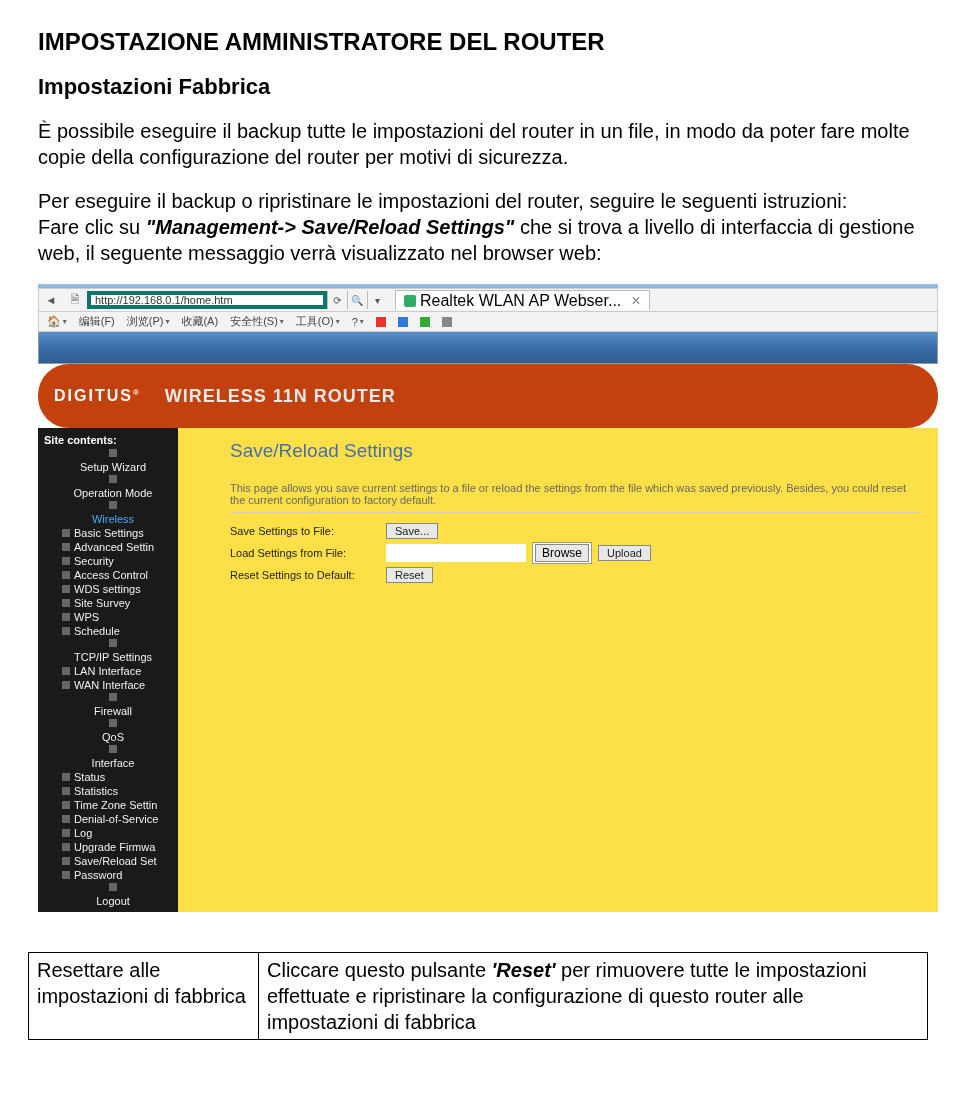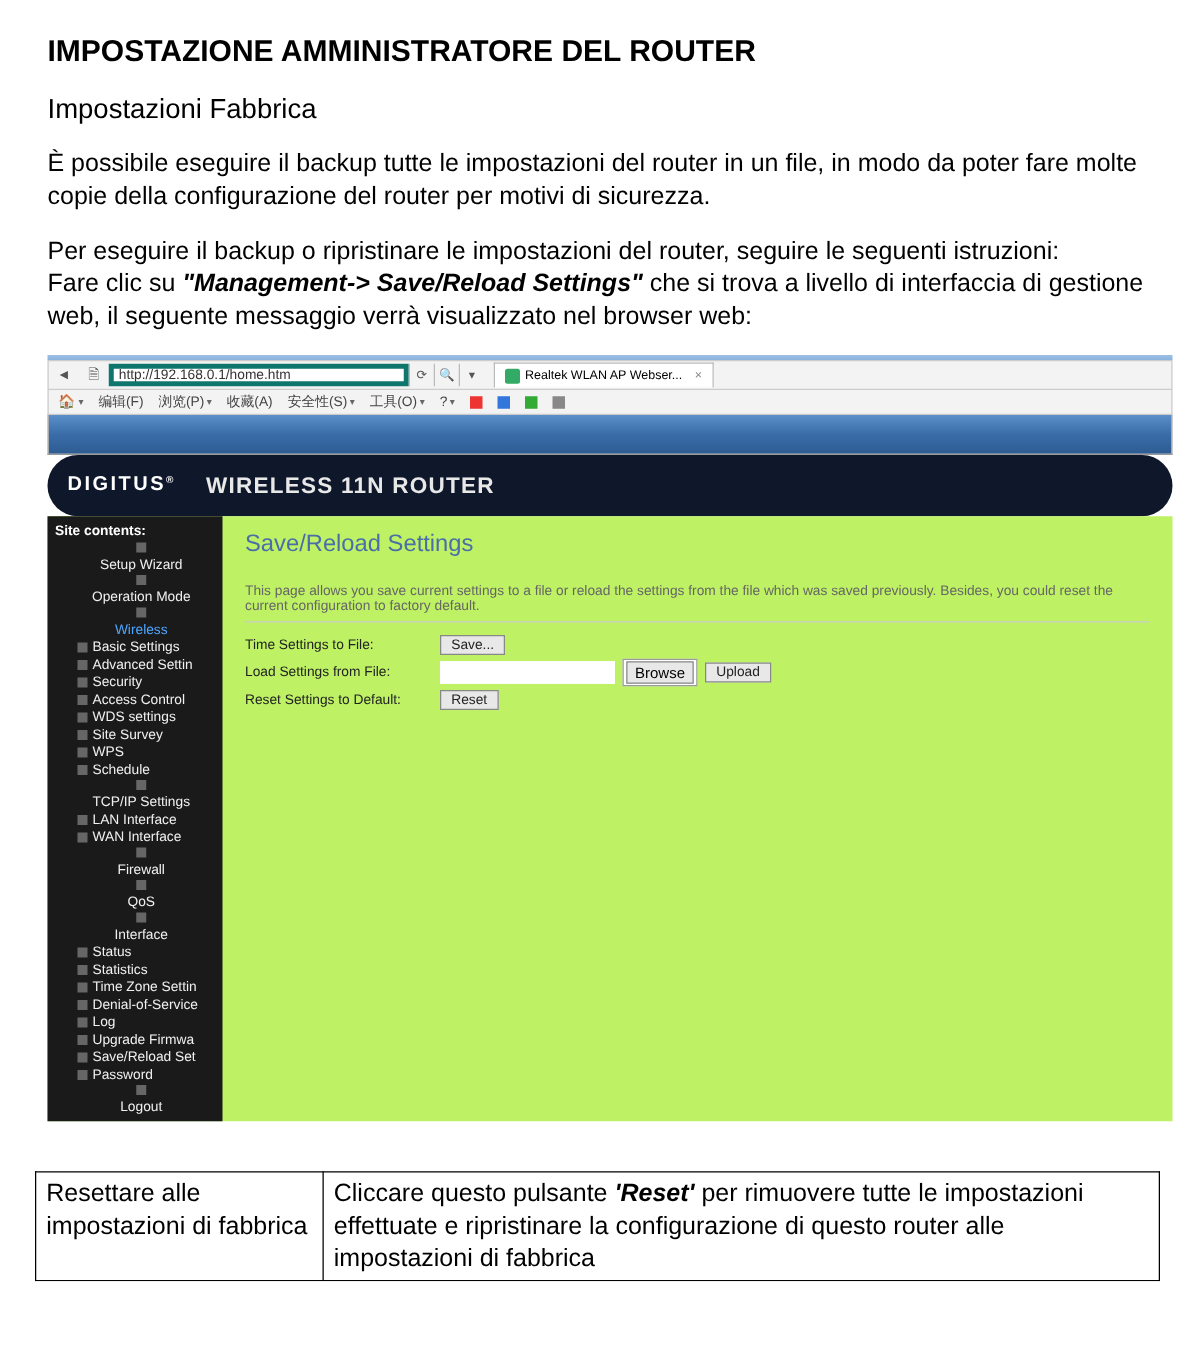--- a/index.html
+++ b/index.html
@@ -1,43 +1,43 @@
 <!DOCTYPE html>
 <html><head>
 <meta charset="utf-8">
 <style>
   * { box-sizing: border-box; margin: 0; padding: 0; }
   body { font-family: Arial, sans-serif; background: #fff; width: 960px; }
   .doc { padding: 28px 38px 10px 38px; }
   h1 { font-size: 24px; font-weight: bold; margin-bottom: 18px; }
-  h2 { font-size: 22px; font-weight: normal; margin-bottom: 18px; }
+  h2 { font-size: 22px; font-weight: bold; margin-bottom: 18px; }
   p.para { font-size: 20px; line-height: 1.3; margin-bottom: 18px; }
   .italic-bold { font-style: italic; font-weight: bold; }
 
   
   .screenshot { width: 900px; margin: 6px 0 18px 0; font-family: Tahoma, Arial, sans-serif; font-size: 11px; }
   .titlebar-outer { height: 4px; background: linear-gradient(#9ec0e6,#8ab3de); }
   .addrbar { background: #f3f3f3; border: 1px solid #ccc; display: flex; align-items: center; height: 24px; }
   .addr-icon { width: 16px; height: 16px; margin: 0 4px; display: flex; align-items: center; justify-content: center; font-size: 11px; color: #555; }
   .addr-input { flex: 0 0 240px; background: #fff; border: 4px solid #0f766e; height: 18px; padding: 0 4px; font-size: 11px; color: #333; display:flex; align-items:center; }
   .addr-btn { width: 20px; height: 18px; border-left: 1px solid #bbb; display:flex; align-items:center; justify-content:center; font-size:10px; color:#555;}
-  .addr-tab { margin-left: 8px; background:#fff; border:1px solid #bbb; border-bottom:none; height:20px; padding:0 8px; display:flex; align-items:center; font-size:10px; gap:4px;}
+  .addr-tab { margin-left: 8px; background:#fff; border:1px solid #bbb; border-bottom:none; height:20px; padding:0 8px; display:flex; align-items:center; font-size:16px; gap:4px;}
   .addr-tab .dot { width:12px;height:12px;background:#3a6; border-radius:2px;}
   .cn-toolbar { background:#f3f3f3; border:1px solid #ccc; border-top:none; height:20px; padding:2px 8px; font-size:11px; color:#444; display:flex; align-items:center; gap:12px;}
   .cn-item { display:flex; align-items:center; gap:2px;}
   .tri { font-size:8px; color:#666;}
   .sq { width:10px;height:10px; display:inline-block; }
   .sq.red{background:#e33;} .sq.blue{background:#37d;} .sq.green{background:#3a3;} .sq.gray{background:#888;}
 
   .bluebar { height:32px; background: linear-gradient(#5b8fc9,#3a6da8,#2e5c92); border:1px solid #999; border-top:none; }
-  .router-header { flex:1; height:49px; background:#0f172a; display:flex; align-items:center; gap:24px; padding-left:16px;border-radius:31px;}
+  .router-header { flex:1; height:64px; background:#c2410c; display:flex; align-items:center; gap:24px; padding-left:16px;border-radius:31px;}
   .digitus { color:#fff; font-weight:bold; font-size:16px; letter-spacing:2px;}
   .digitus sup{font-size:8px;}
   .wireless-title { color:#e8e8e8; font-weight:bold; font-size:18px; letter-spacing:1px;}
-  .router-body { display:flex; background:#bef264; min-height:380px;}
+  .router-body { display:flex; background:#fde047; min-height:380px;gap:34px;}
   .sidebar { width:140px; background:#1a1a1a; color:#fff; font-size:11px; padding:4px 2px; overflow:hidden;}
   .sb-head { color:#fff; font-weight:bold; font-size:11px; padding:2px 4px;}
   .sb-item { display:flex; align-items:center; gap:4px; padding:1px 4px 1px 6px; white-space:nowrap; color:#f0f0f0;}
   .sb-item.lvl1{padding-left:14px;flex-direction:column;}
   .sb-item.lvl2{padding-left:22px;}
   .sb-bullet { width:8px;height:8px;background:#666; flex:none;}
   .sb-item.sel { color:#4da6ff; }
   .content { flex:1; padding:12px 18px; color:#444;}
   .page-title { color:#4a6fa8; font-size:19px; font-weight:normal; margin-bottom:20px;}
   .page-desc { font-size:11px; color:#666; border-bottom:1px solid #ccc; padding-bottom:6px; margin-bottom:10px;}
@@ -232,21 +232,21 @@
               <span class="sb-bullet"></span>
               <span>Logout</span>
             </div>
           </div>
       </div>
       <div class="content">
         <div class="page-title">Save/Reload Settings</div>
         <div class="page-desc">This page allows you save current settings to a file or reload the settings from the file which was saved previously. Besides, you could reset the current configuration to factory default.</div>
 
         <div class="form-row">
-          <span class="form-label">Time Settings to File:</span>
+          <span class="form-label">Save Settings to File:</span>
           <button class="btn">Save...</button>
         </div>
         <div class="form-row">
           <span class="form-label">Load Settings from File:</span>
           <span class="file-slot"></span>
           <span class="browse-wrap">
               <button class="browse-btn">Browse</button>
             </span>
           <button class="btn">Upload</button>
         </div>

